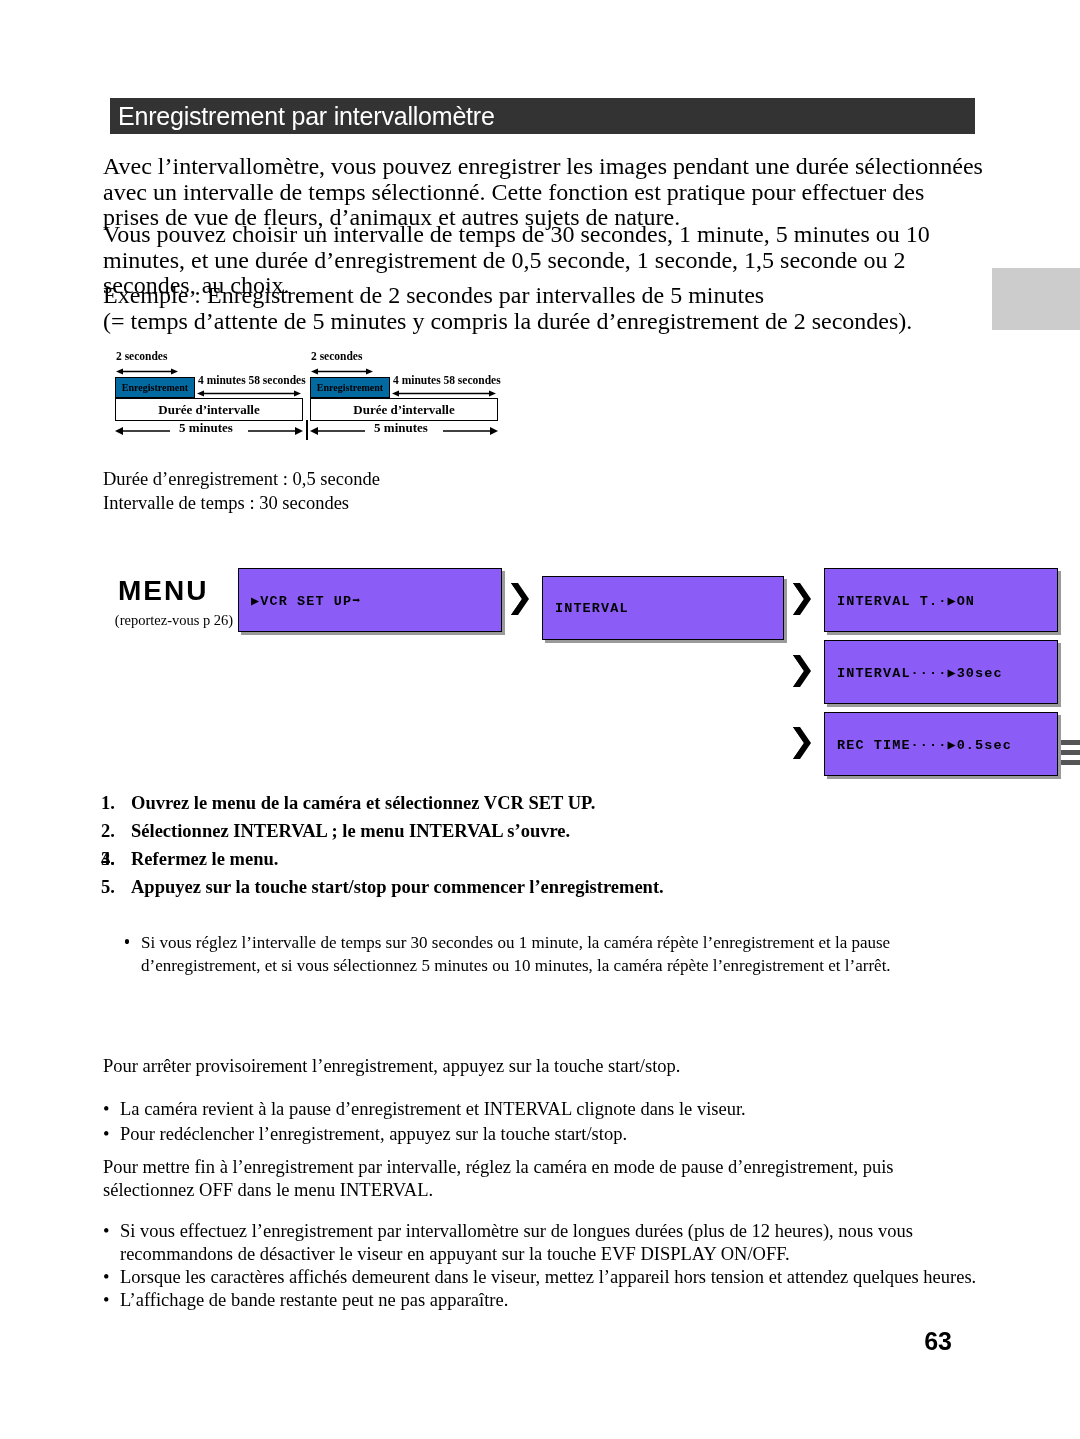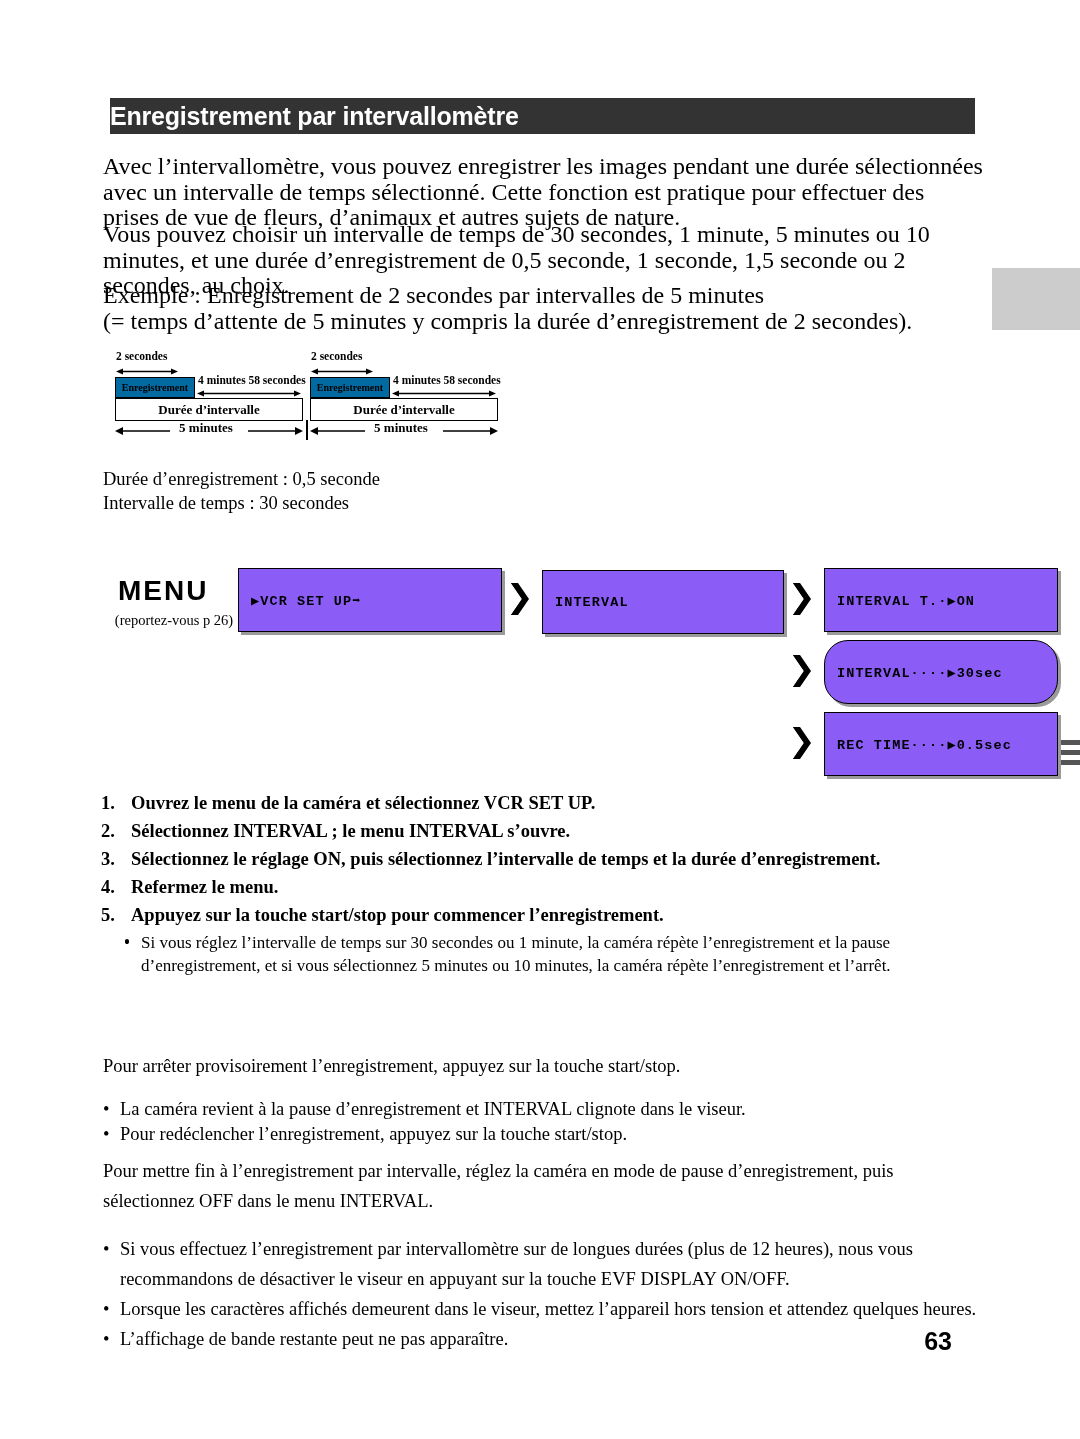--- a/index.html
+++ b/index.html
@@ -33,22 +33,22 @@
 
   
   #title-bar{
     position:absolute; left:110px; top:98px; width:865px; height:36px;
     background:#333333;
     display:flex; align-items:center;
   }
   #title-text{
     color:#ffffff;
     font-family:"Liberation Sans", sans-serif;
-    font-weight:bold; font-size:25px;
-    letter-spacing:-0.2px;
+    font-weight:normal; font-size:25px;
+    padding-left:8px; letter-spacing:-0.2px;
   }
 
   
   .para{
     position:absolute; left:103px; width:880px;
     font-size:24px; line-height:25.5px;
   }
   .para p{margin:0;}
 
   #para1{ top:154px; }
@@ -128,23 +128,23 @@
     background:#8b5cf6;
     box-shadow:3px 3px 0 #9a9a9a;
     display:flex; align-items:center;
   }
   .lcd span{
     font-family:"Liberation Mono", monospace;
     font-weight:bold; font-size:13.5px; letter-spacing:1.1px;
     padding-left:12px; white-space:pre;
   }
   #lcd1{ left:128px; top:2px;  width:262px; height:62px; }
-  #lcd2{ left:432px; top:4px;  width:240px; height:62px; }
+  #lcd2{ left:432px; top:10px;  width:240px; height:62px; }
   #lcd3{ left:714px; top:2px;  width:232px; height:62px; }
-  #lcd4{ left:714px; top:74px; width:232px; height:62px;border-radius:24px; }
+  #lcd4{ left:714px; top:74px; width:232px; height:62px; }
   #lcd5{ left:714px; top:146px;width:232px; height:62px; }
 
   .chev{
     position:absolute; width:22px; height:34px;
     color:#000;
   }
   .chev svg{ display:block; }
   #chev1{ left:400px; top:16px; }
   #chev2{ left:682px; top:16px; }
   #chev3{ left:682px; top:88px; }
@@ -168,21 +168,21 @@
   
   #block-pause{
     position:absolute; left:103px; top:1035px; width:880px;
     font-size:18.5px; line-height:25px;
   }
   #block-pause .bl{ position:relative; padding-left:17px; margin:0; }
   #block-pause .bl .dot{ position:absolute; left:0; top:0; }
 
   #block-end{
     position:absolute; left:103px; top:1137px; width:880px;
-    font-size:18.5px; line-height:30px;
+    font-size:18.5px; line-height:23px;
   }
   #block-end .bl{ position:relative; padding-left:17px; margin:0; }
   #block-end .bl .dot{ position:absolute; left:0; top:0; }
 
   
   #page-no{
     position:absolute; left:0; top:1327px; width:952px;
     text-align:right;
     font-family:"Liberation Sans", sans-serif;
     font-weight:bold; font-size:25px;
@@ -345,21 +345,20 @@
   <div class="step">
     <span class="num">1.</span>
     <span>Ouvrez le menu de la caméra et sélectionnez VCR SET UP.</span>
   </div>
   <div class="step">
     <span class="num">2.</span>
     <span>Sélectionnez INTERVAL ; le menu INTERVAL s’ouvre.</span>
   </div>
   <div class="step">
     <span class="num">3.</span>
-    <span>Sélectionnez le réglage ON, puis sélectionnez l’intervalle de temps et la durée d’enregistrement.</span>
   </div>
   <div class="step">
     <span class="num">4.</span>
     <span>Refermez le menu.</span>
   </div>
   <div class="step">
     <span class="num">5.</span>
     <span>Appuyez sur la touche start/stop pour commencer l’enregistrement.</span>
   </div>
 </div>

